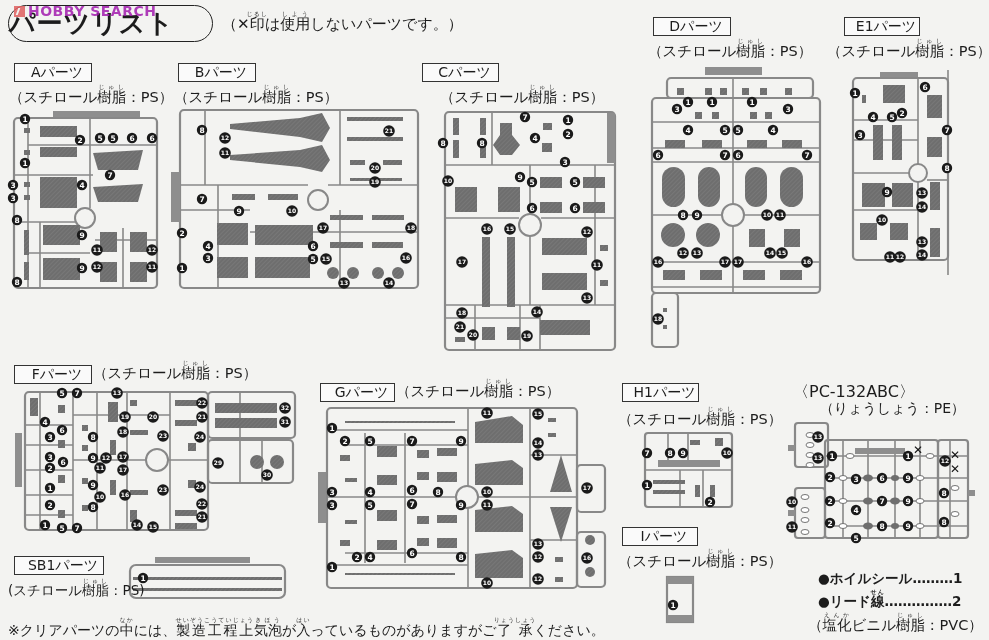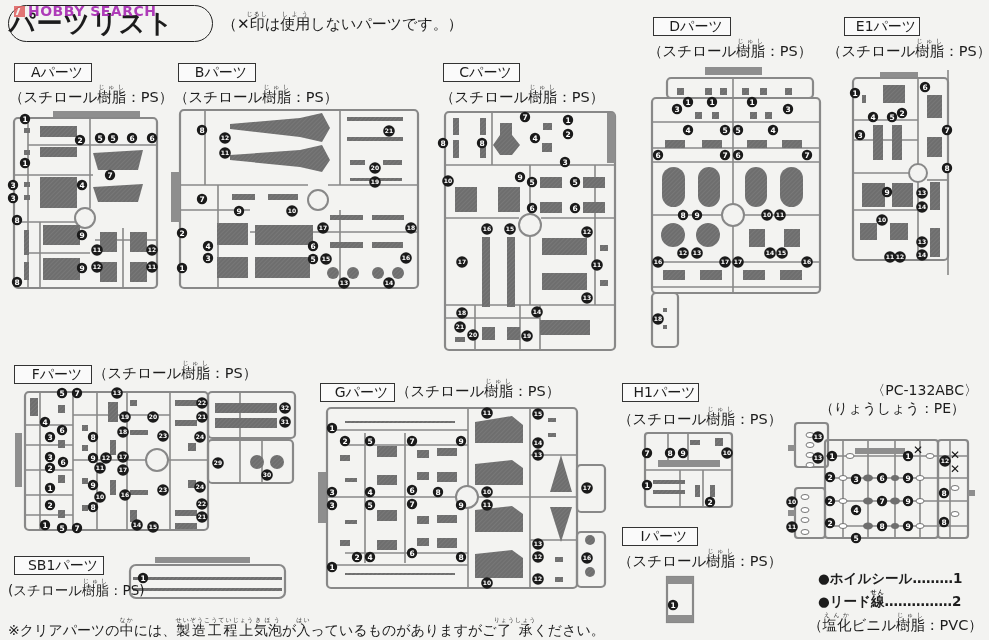--- a/index.html
+++ b/index.html
@@ -11,21 +11,21 @@
   .wm-logo{width:11px;height:11px;background:#e06060;display:inline-block;position:relative;}
   .wm-logo:after{content:"";position:absolute;left:3px;top:2px;width:5px;height:7px;border-left:2px solid #f3f3f1;transform:skewX(-20deg);}
   .pill{left:8px;top:5px;width:203px;height:35px;border:1.5px solid #222;border-radius:19px;
         display:flex;align-items:center;font-size:26px;font-weight:bold;letter-spacing:1px;z-index:2;}
   .note{left:222px;top:11px;font-size:15px;line-height:1;}
   ruby{ruby-position:over;}
   rt{font-size:6px;letter-spacing:1px;color:#333;}
   .plabel{height:17px;line-height:17px;border:1px solid #333;background:#fafafa;font-size:14px;padding-left:8px;box-sizing:content-box;text-align:center;}
   .psub{font-size:14.5px;line-height:1;}
   .psub.small{font-size:13.5px;}
-  .pc-title{left:793px;top:382px;width:185px;text-align:right;font-size:14px;}
+  .pc-title{left:793px;top:382px;width:185px;text-align:left;font-size:16px;}
   .pc-sub{left:800px;top:400px;width:185px;text-align:center;font-size:14px;}
   .legend{font-size:13.5px;font-weight:bold;line-height:1;}
   .legend-mat{font-size:14.5px;line-height:1;}
   .footer{left:8px;top:617px;font-size:14px;line-height:1;}
 </style>
 </head>
 <body>
 
 <svg id="art" viewBox="0 0 989 640" xmlns="http://www.w3.org/2000/svg">
     <defs>
@@ -1220,21 +1220,21 @@
 <div class="abs plabel" style="left:14px;top:63px;width:68px;">Aパーツ</div>
 <div class="abs psub" style="left:9px;top:84px;">
   <span>（スチロール</span><ruby><span>樹脂</span><rt>じゅし</rt></ruby><span>：PS）</span>
 </div>
 
 <div class="abs plabel" style="left:178px;top:63px;width:68px;padding-left:8px;">Bパーツ</div>
 <div class="abs psub" style="left:174px;top:84px;">
   <span>（スチロール</span><ruby><span>樹脂</span><rt>じゅし</rt></ruby><span>：PS）</span>
 </div>
 
-<div class="abs plabel" style="left:443px;top:63px;width:67px;">Cパーツ</div>
+<div class="abs plabel" style="left:422px;top:63px;width:67px;">Cパーツ</div>
 <div class="abs psub" style="left:440px;top:84px;">
   <span>（スチロール</span><ruby><span>樹脂</span><rt>じゅし</rt></ruby><span>：PS）</span>
 </div>
 
 <div class="abs plabel" style="left:653px;top:17px;width:68px;">Dパーツ</div>
 <div class="abs psub" style="left:648px;top:38px;">
   <span>（スチロール</span><ruby><span>樹脂</span><rt>じゅし</rt></ruby><span>：PS）</span>
 </div>
 
 <div class="abs plabel" style="left:796px;top:17px;width:66px;margin-left:48px;">E1パーツ</div>

